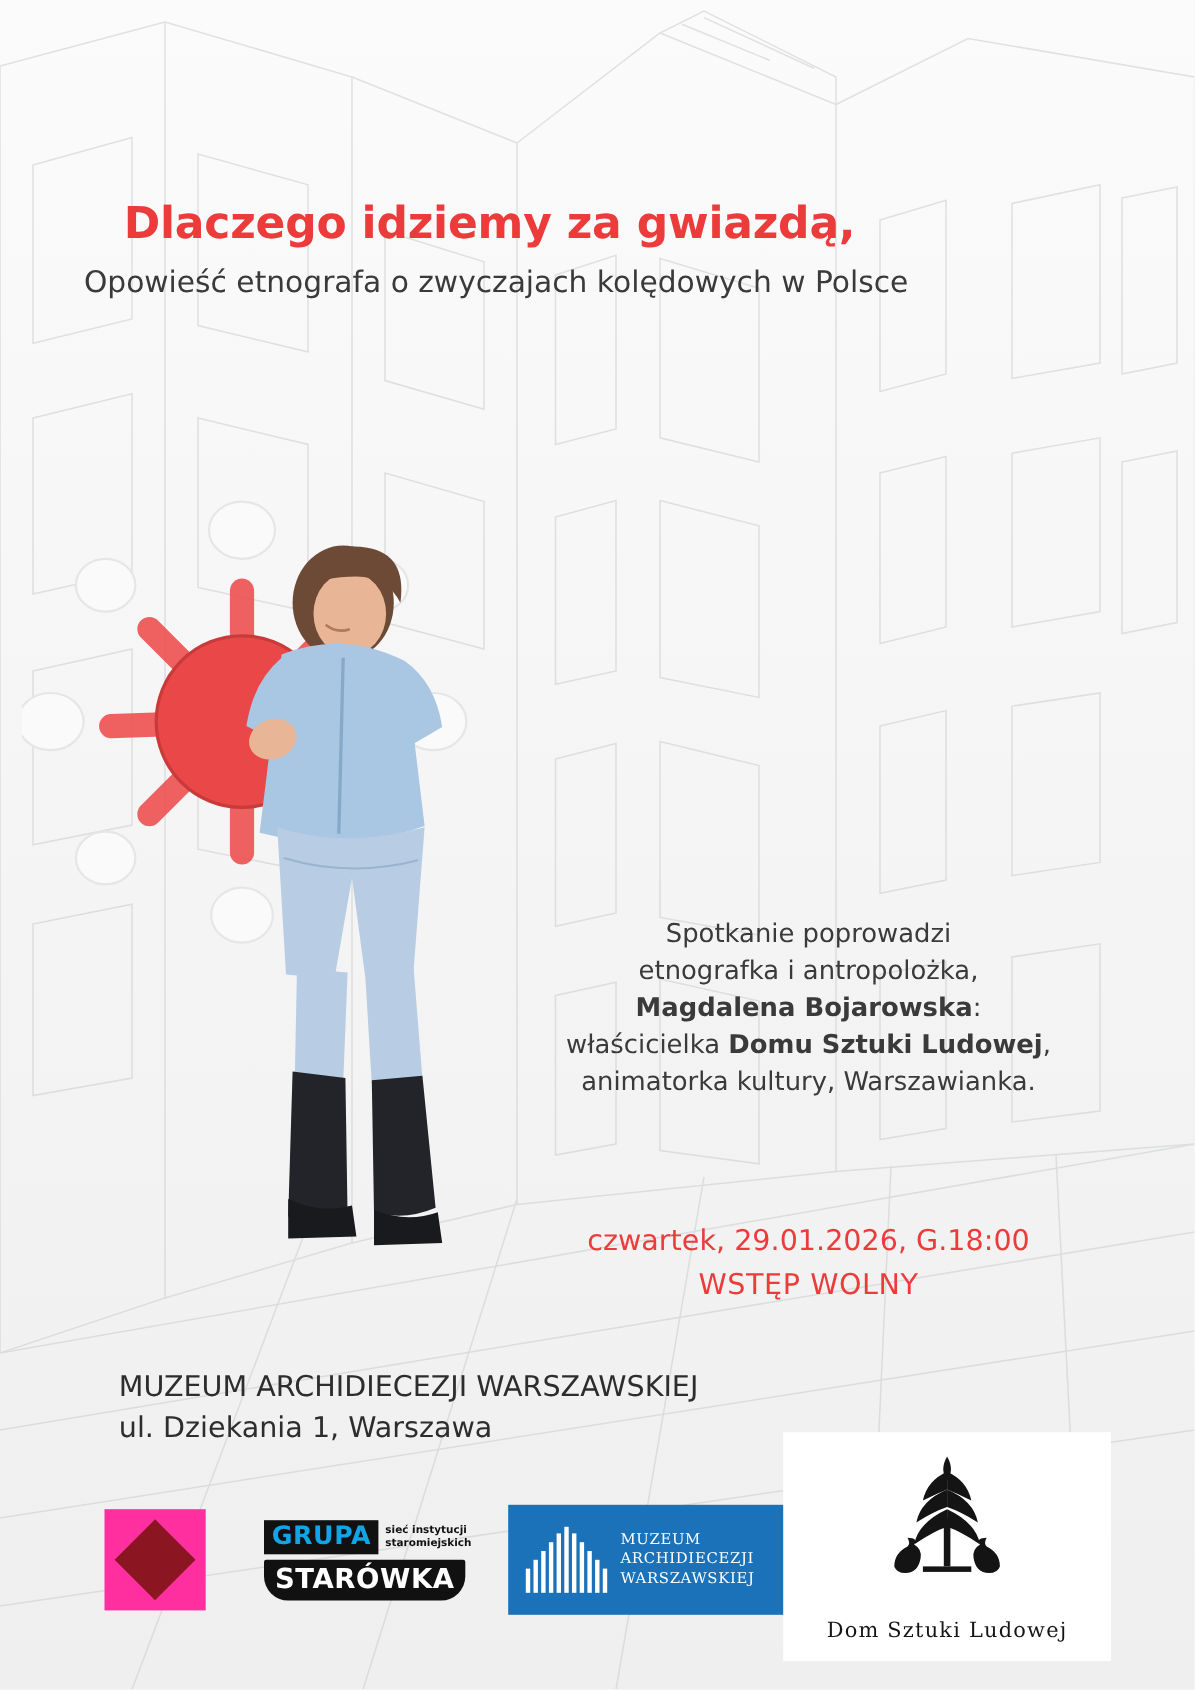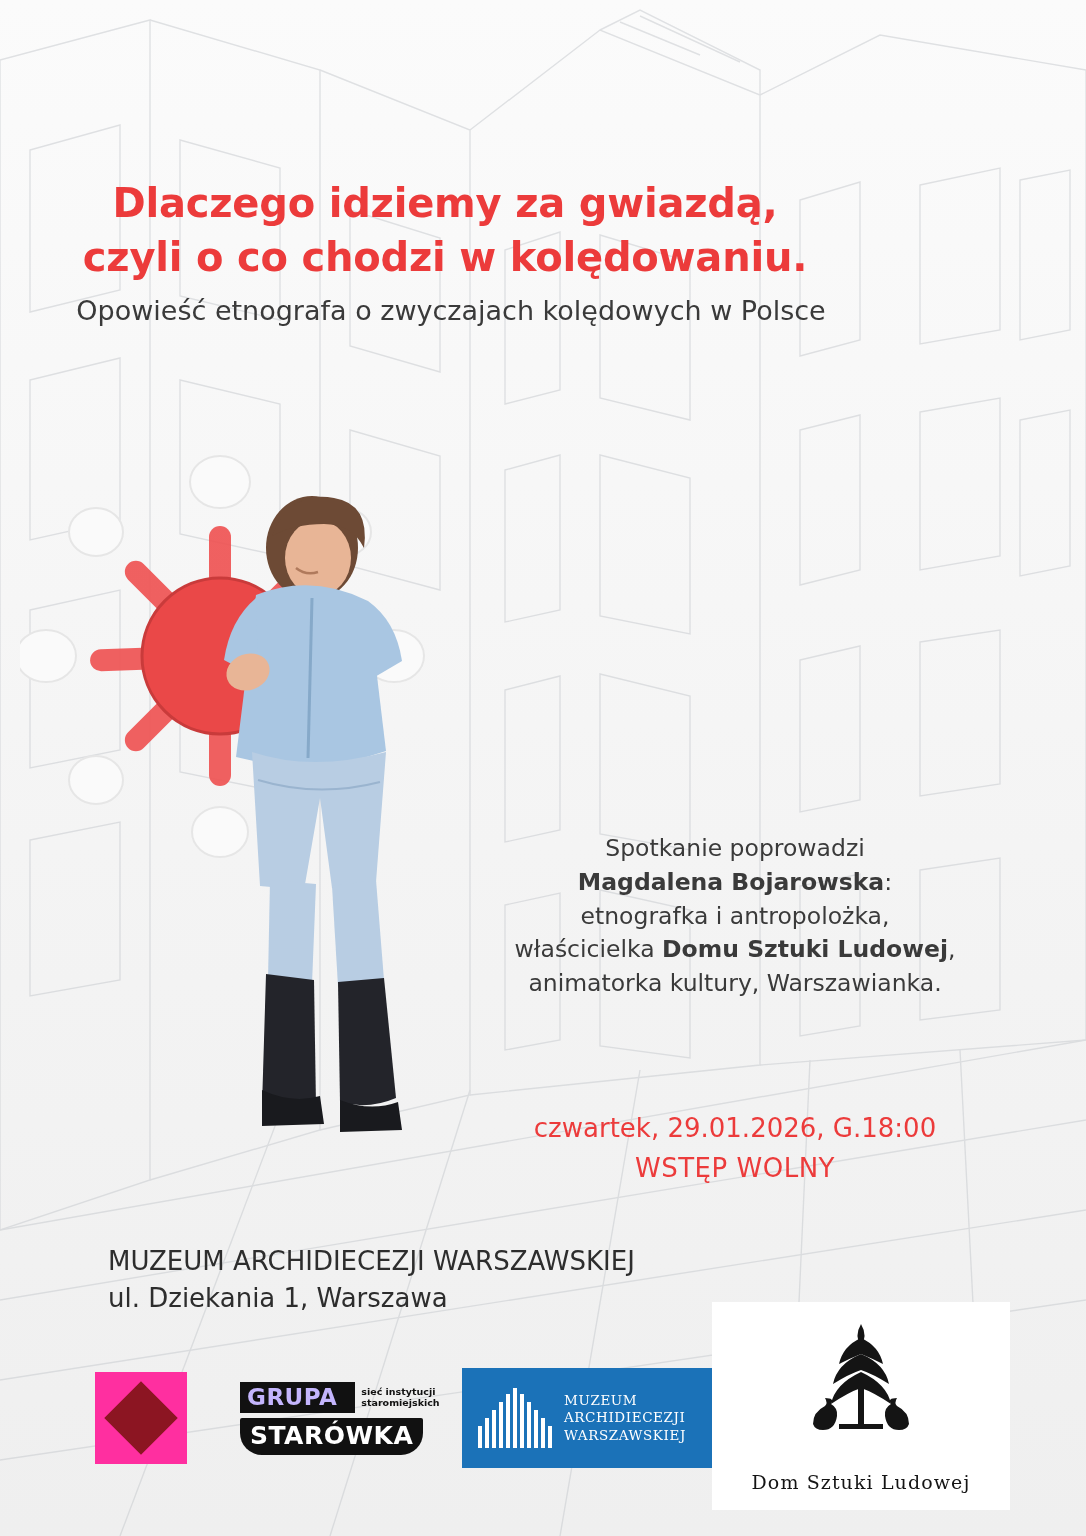--- a/index.html
+++ b/index.html
@@ -140,24 +140,24 @@
     width: 160px;
     height: 76px;
   }
   .st-row1 {
     display: flex;
     align-items: center;
     gap: 6px;
   }
   .st-grupa {
     background: #111;
-    color: #c4b5fd;
+    color: #0ea5e9;
     font-weight: bold;
     font-size: 23px;
-    padding: 2px 18px 3px 7px;
+    padding: 2px 7px 3px 7px;
     letter-spacing: 0.5px;
   }
   .st-siec {
     font-size: 9.5px;
     font-weight: bold;
     line-height: 1.15;
     color: #111;
     text-align: left;
   }
   .st-row2 {
@@ -279,21 +279,20 @@
       <path d="M120 1536 L300 1060"></path>
       <path d="M330 1536 L470 1090"></path>
       <path d="M560 1536 L640 1070"></path>
       <path d="M790 1500 L810 1060"></path>
       <path d="M980 1440 L960 1050"></path>
     </g>
   </svg>
 
   <div class="headline-wrap">
     <div class="title-line">Dlaczego idziemy za gwiazdą,</div>
-    <div class="title-line">czyli o co chodzi w kolędowaniu.</div>
     <div class="subtitle-line">Opowieść etnografa o zwyczajach kolędowych w Polsce</div>
   </div>
 
   <div class="photo-area">
     <svg viewBox="0 0 520 700" width="520" height="700">
 
       <g fill="#ef5050" opacity="0.9">
         <rect x="70" y="205" width="260" height="22" rx="11" transform="rotate(-2 200 216)"></rect>
         <rect x="70" y="205" width="260" height="22" rx="11" transform="rotate(45 200 216)"></rect>
         <rect x="70" y="205" width="260" height="22" rx="11" transform="rotate(90 200 216)"></rect>
@@ -333,24 +332,24 @@
 
       <path d="M246 534 l48 6 2 126 q-26 10 -54 0 z" fill="#23242a"></path>
       <path d="M318 542 l46 -4 12 120 q-28 12 -56 4 z" fill="#23242a"></path>
       <path d="M242 650 q30 14 58 6 l4 28 -62 2 z" fill="#191a1e"></path>
       <path d="M320 660 q30 12 58 2 l4 28 -62 2 z" fill="#191a1e"></path>
     </svg>
   </div>
 
   <div class="speaker-block">
     <div>Spotkanie poprowadzi</div>
+    <div>etnografka i antropolożka,</div>
     <div>
       <b>Magdalena Bojarowska</b><span>:</span>
     </div>
-    <div>etnografka i antropolożka,</div>
     <div>
       <span>właścicielka </span><b>Domu Sztuki Ludowej</b><span>,</span>
     </div>
     <div>animatorka kultury, Warszawianka.</div>
   </div>
 
   <div class="date-block">
     <div>czwartek, 29.01.2026, G.18:00</div>
     <div class="free">WSTĘP WOLNY</div>
   </div>

